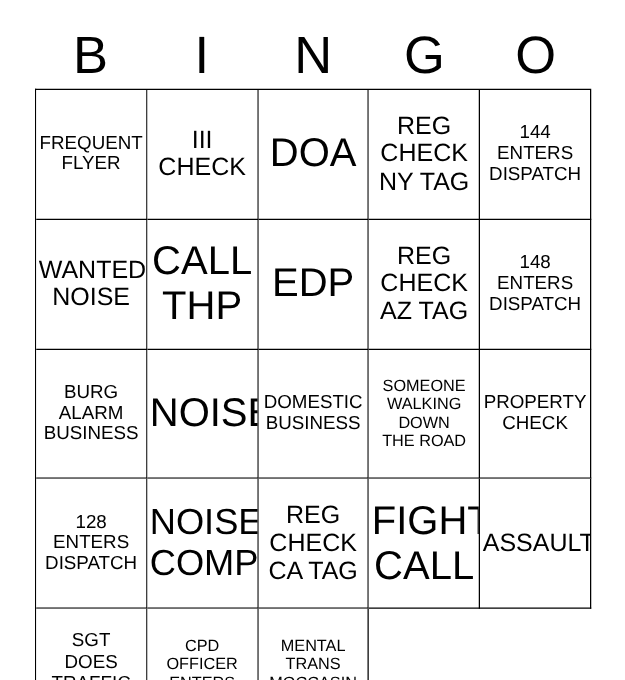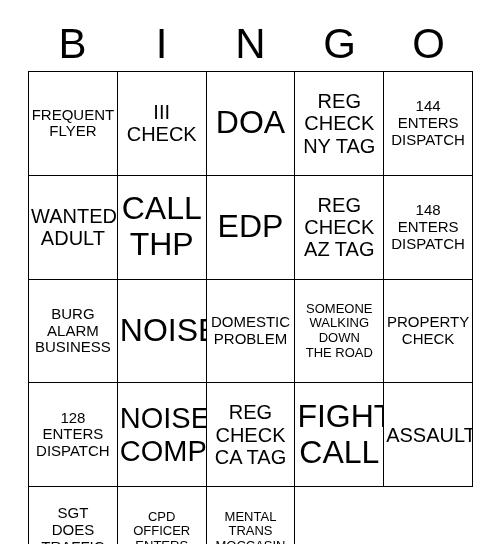--- a/index.html
+++ b/index.html
@@ -104,21 +104,21 @@
 CHECK
 NY TAG</span>
       </div>
       <div class="cell sz-sm">
         <span class="cell-text">144
 ENTERS
 DISPATCH</span>
       </div>
       <div class="cell sz-md">
         <span class="cell-text">WANTED
-ADULT</span>
+NOISE</span>
       </div>
       <div class="cell sz-xl">
         <span class="cell-text">CALL
 THP</span>
       </div>
       <div class="cell sz-xl">
         <span class="cell-text">EDP</span>
       </div>
       <div class="cell sz-md">
         <span class="cell-text">REG
@@ -133,21 +133,21 @@
       <div class="cell sz-sm">
         <span class="cell-text">BURG
 ALARM
 BUSINESS</span>
       </div>
       <div class="cell sz-xl">
         <span class="cell-text">NOISE</span>
       </div>
       <div class="cell sz-sm">
         <span class="cell-text">DOMESTIC
-PROBLEM</span>
+BUSINESS</span>
       </div>
       <div class="cell sz-xs">
         <span class="cell-text">SOMEONE
 WALKING
 DOWN
 THE ROAD</span>
       </div>
       <div class="cell sz-sm">
         <span class="cell-text">PROPERTY
 CHECK</span>

